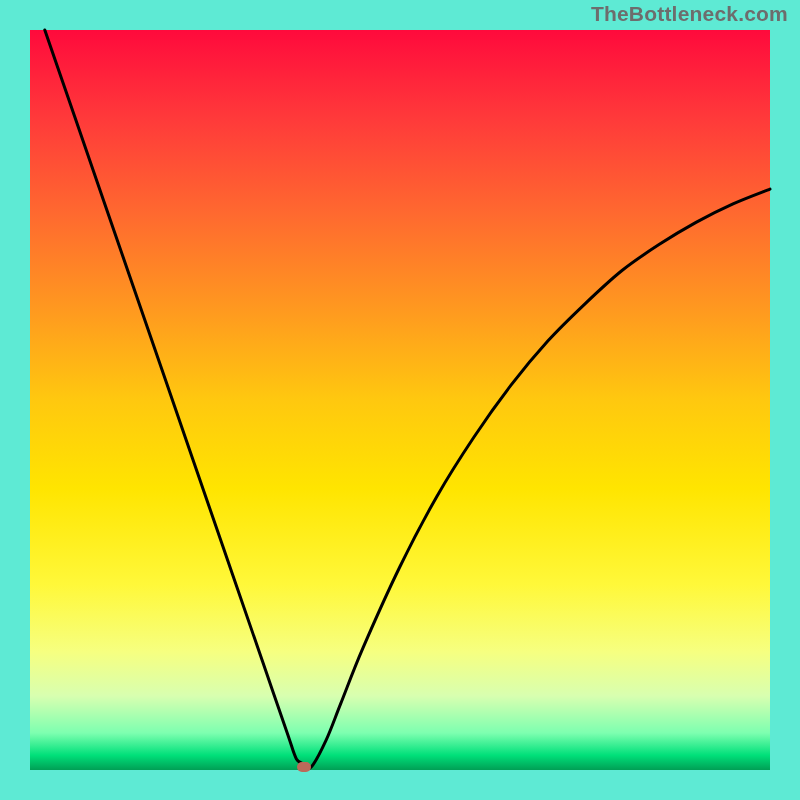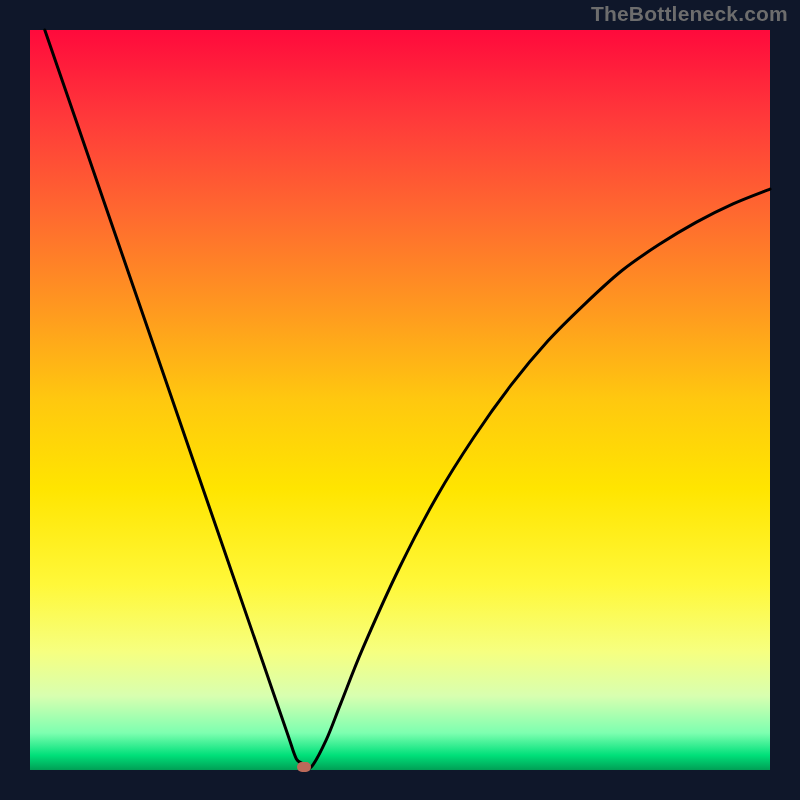--- a/index.html
+++ b/index.html
@@ -1,21 +1,21 @@
 <!DOCTYPE html>
 <html><head>
 <meta charset="utf-8">
 <style>
   * { margin: 0; padding: 0; box-sizing: border-box; }
   html, body { width: 800px; height: 800px; overflow: hidden; background: #000; }
   .frame {
     position: relative;
     width: 800px;
     height: 800px;
-    background: #0f172a;
+    background: #5eead4;
   }
   .plot-area {
     position: absolute;
     left: 30px;
     top: 30px;
     width: 740px;
     height: 740px;
     background: linear-gradient(to bottom,
       #ff0a3c 0%,
       #ff3a3a 12%,

